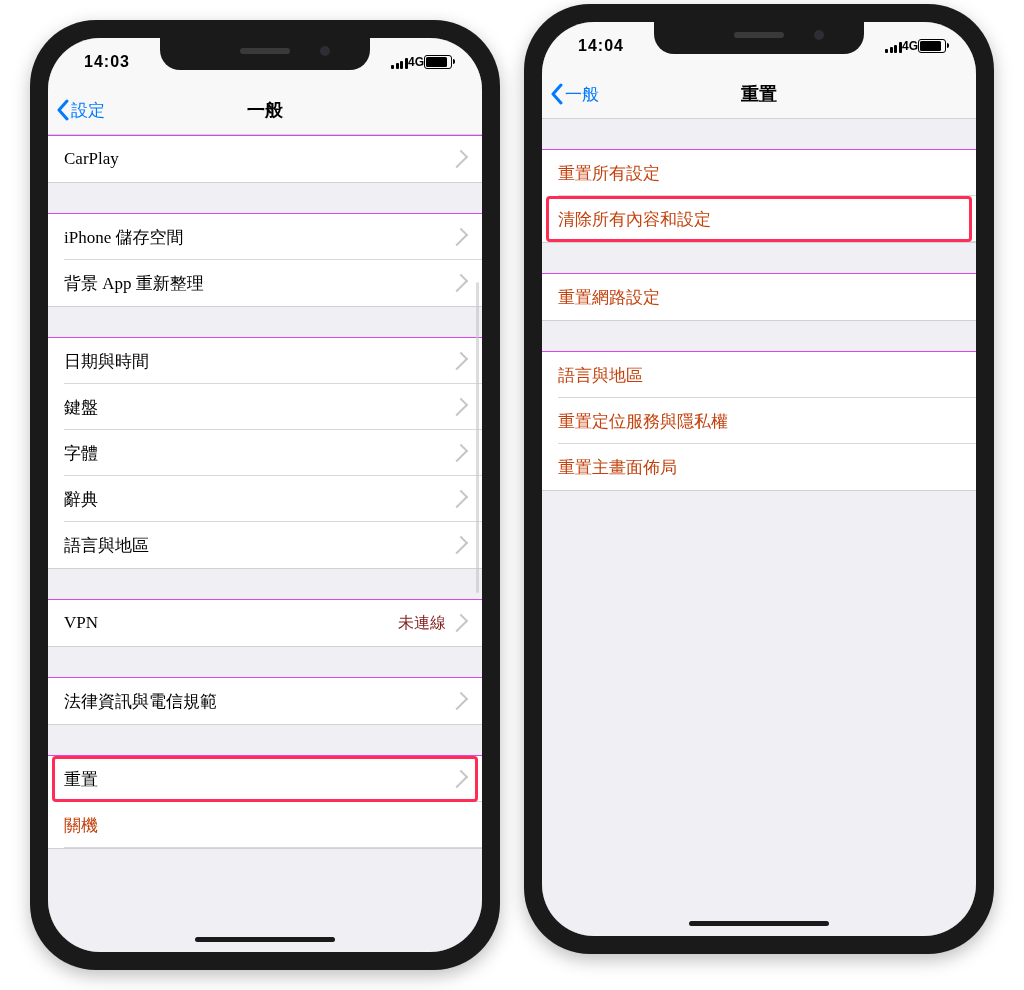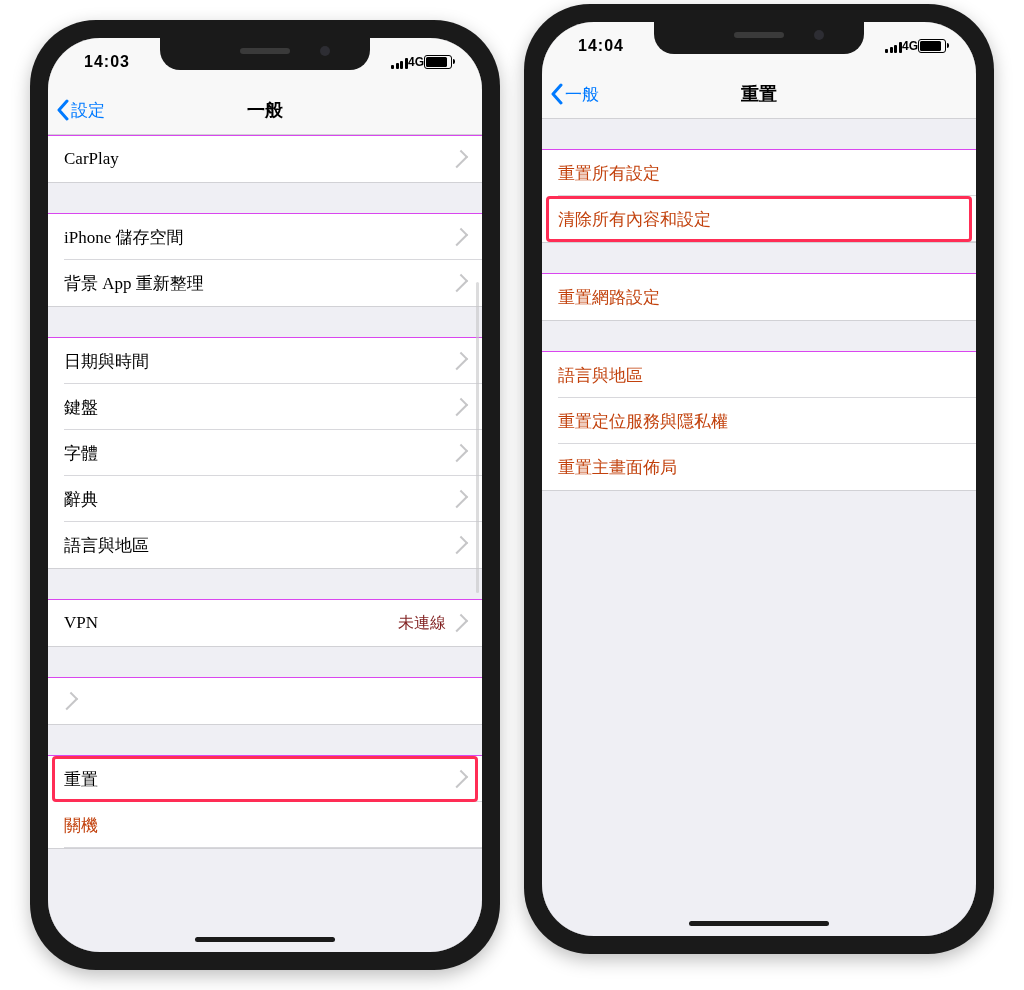--- a/index.html
+++ b/index.html
@@ -320,20 +320,21 @@
               <span class="row-label">VPN</span>
               <span class="row-detail">未連線</span>
               <span class="chevron"></span>
             </div>
           </div>
 
           <div class="gap"></div>
 
           <div class="group">
             <div class="row">
+              <span class="row-label">法律資訊與電信規範</span>
               <span class="chevron"></span>
             </div>
           </div>
 
           <div class="gap"></div>
 
           <div class="group" style="position:relative;">
             <div class="row" id="left-reset-row">
               <span class="row-label">重置</span>
               <span class="chevron"></span>

